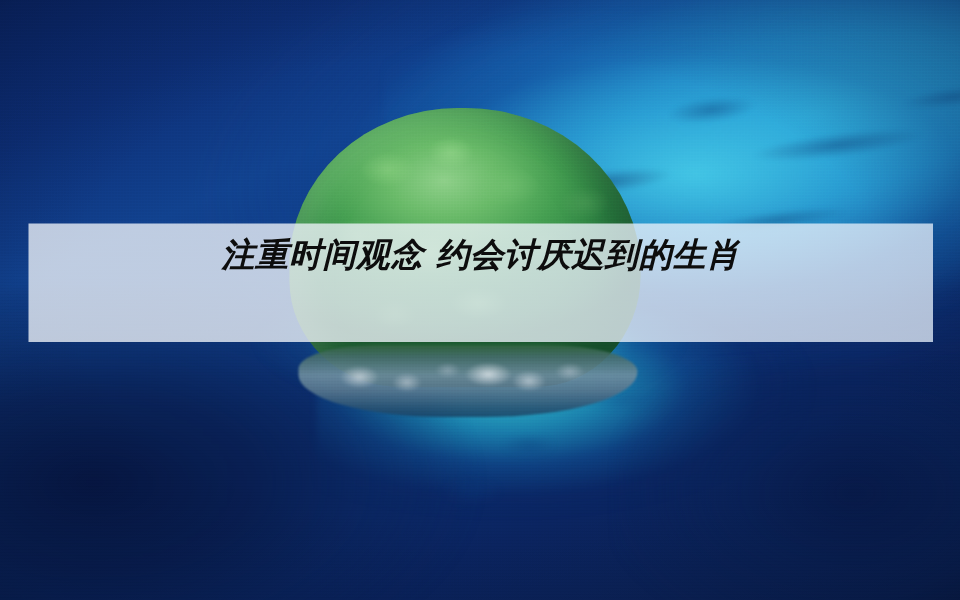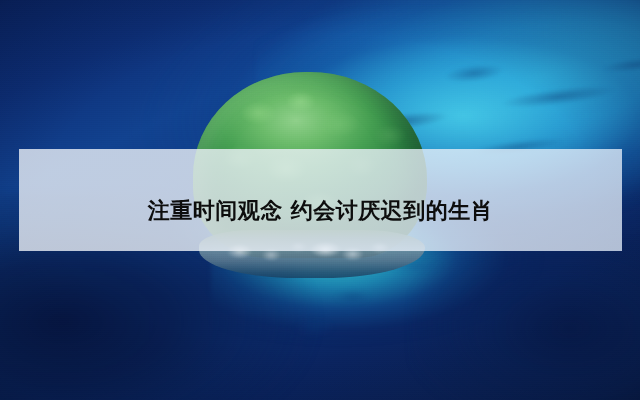--- a/index.html
+++ b/index.html
@@ -286,30 +286,31 @@
     pointer-events: none;
     mix-blend-mode: overlay;
   }
 
   
   .caption-banner {
     position: absolute;
     left: 19px;
     top: 149px;
     width: 603px;
-    height: 102px;
+    height: 79px;
     background: linear-gradient(100deg,
       rgba(234,239,246,0.80) 0%,
       rgba(238,243,249,0.79) 40%,
       rgba(232,240,250,0.78) 72%,
       rgba(228,238,250,0.77) 100%);
     display: flex;
-    align-items: center;
+    align-items: flex-start;
     justify-content: center;
     box-sizing: border-box;
+    font-style: italic;
   }
 
   .caption-text {
     font-family: "DejaVu Sans", "Liberation Sans", sans-serif;
     font-size: 22px;
     font-weight: bold;
     color: #0d0d0d;
     letter-spacing: 0.5px;
     line-height: 1;
     white-space: nowrap;

